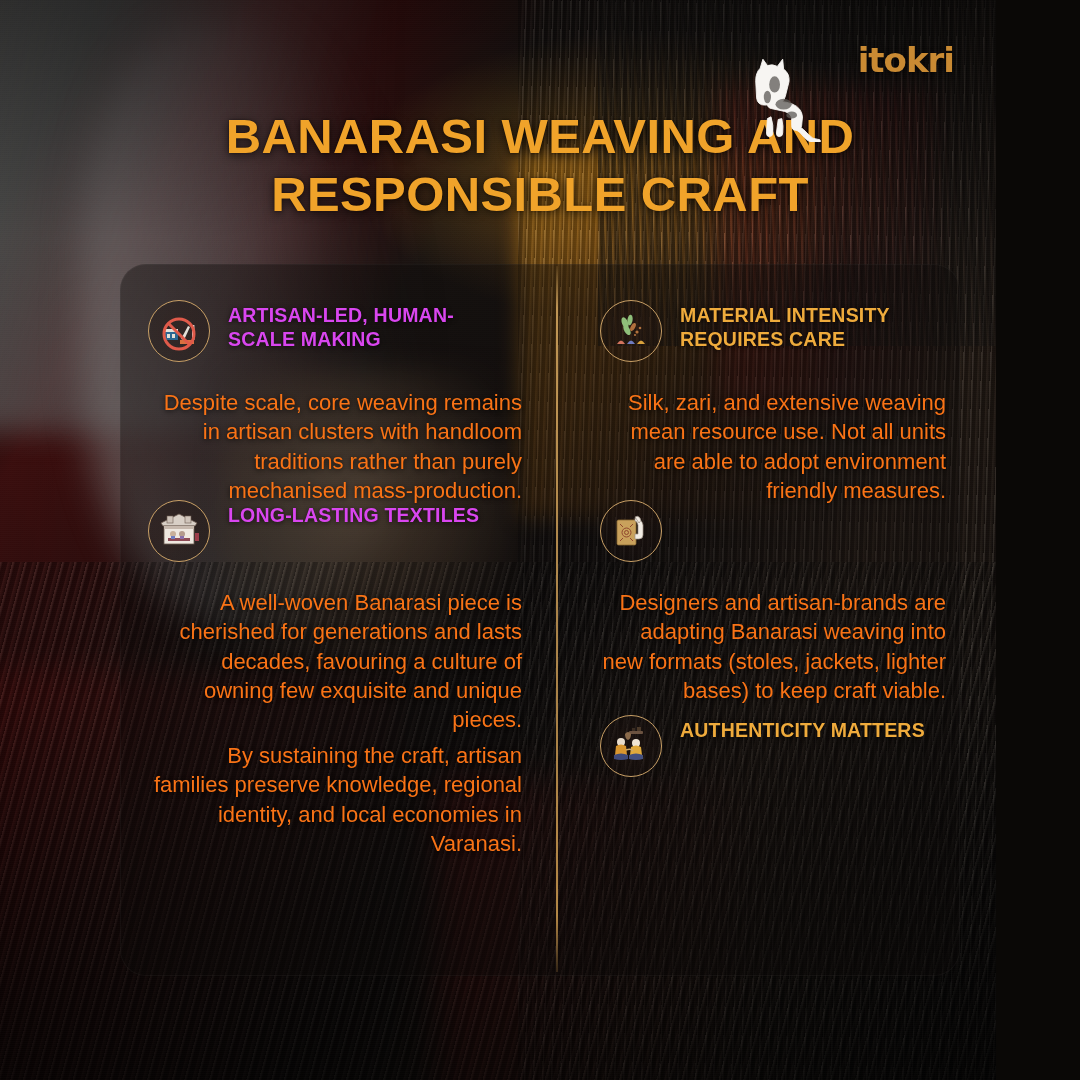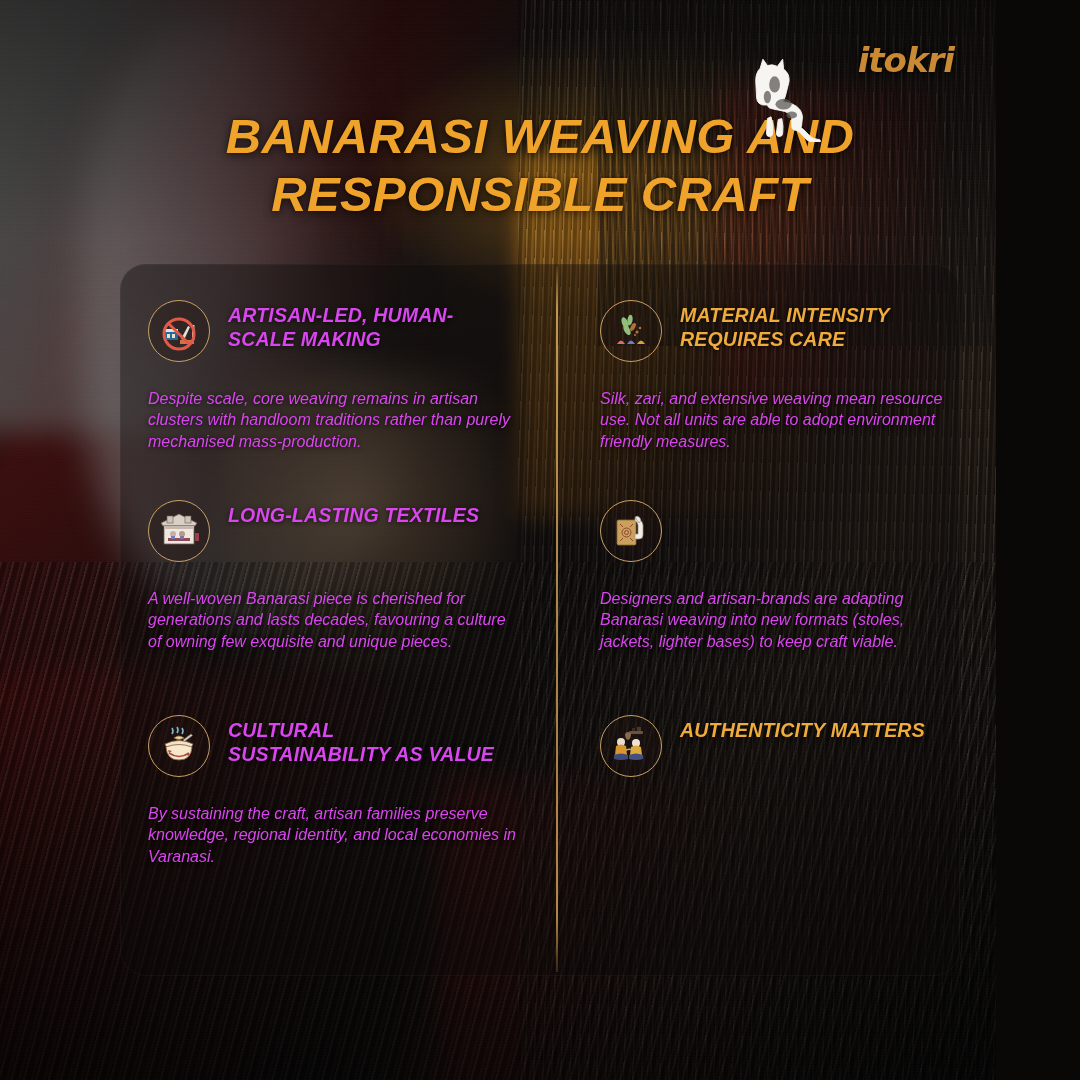--- a/index.html
+++ b/index.html
@@ -7,21 +7,20 @@
     padding: 0;
     background: #0a0806;
   }
   .stage {
     position: relative;
     width: 996px;
     height: 1080px;
     overflow: hidden;
     font-family: "Liberation Sans", sans-serif;
     background: #120c0a;
-    font-style: italic;
   }
 
   
   .bg {
     position: absolute;
     inset: 0;
     overflow: hidden;
   }
   
   .bg-base {
@@ -306,25 +305,26 @@
     font-weight: 700;
     letter-spacing: 0.2px;
     color: #d946ef;
     text-shadow: 0 1px 5px rgba(0,0,0,0.7);
     max-width: 270px;
   }
   .cell.right .item-title { max-width: 250px; color: #EFAB3C; }
 
   .item-body {
     margin: 26px 0 0 0;
-    font-size: 16px;
+    font-size: 22px;
     line-height: 1.33;
-    color: #d946ef;
+    color: #f97316;
     text-shadow: 0 1px 5px rgba(0,0,0,0.8);
     max-width: 392px;
+    text-align: right;
   }
   .cell.right .item-body { max-width: 400px; }
 </style>
 </head>
 <body>
 
 <div class="stage">
 
   <div class="bg">
     <div class="bg-base"></div>
@@ -448,39 +448,20 @@
             </g>
             <path d="M27 10 q7 1 8 7 l0 10 q0 4 -4 4 l-4 0 l0 -5 l3 0 l0 -9 q-1 -4 -3 -4 z" fill="#f2ece4" stroke="#9b8f84" stroke-width="0.7"></path>
             <path d="M27 9 q3 -2 5 1 q2 3 -1 5 z" fill="#f2ece4" stroke="#9b8f84" stroke-width="0.7"></path>
           </svg>
         </div>
       </div>
       <p class="item-body">Designers and artisan-brands are adapting Banarasi weaving into new formats (stoles, jackets, lighter bases) to keep craft viable.</p>
     </div>
 
     <div class="cell left">
-      <div class="item-head">
-        <div class="icon-circle">
-          <svg width="48" height="48" viewBox="0 0 48 48">
-            <g stroke="#7fb6cc" stroke-width="1.6" fill="none">
-              <path d="M17 12 q2 -3 0 -6"></path>
-              <path d="M22 11 q2 -3 0 -6"></path>
-              <path d="M27 12 q2 -3 0 -6"></path>
-            </g>
-            <path d="M10 22 q14 -7 28 0 l-2 4 q-12 -5 -24 0 z" fill="#f2e3c8" stroke="#8a6a4a" stroke-width="0.8"></path>
-            <path d="M19 16 q5 -4 10 0 q-5 3 -10 0 z" fill="#efd99a" stroke="#8a6a4a" stroke-width="0.7"></path>
-            <path d="M28 18 l8 -6 l1.5 1.5 l-8 6 z" fill="#d8cfc6" stroke="#7a6a5a" stroke-width="0.6"></path>
-            <path d="M11 25 q1 13 13 13 q12 0 13 -13 q-13 -5 -26 0 z" fill="#f7e7cb" stroke="#8a6a4a" stroke-width="0.9"></path>
-            <path d="M14 31 q10 7 20 0" stroke="#b34a3a" stroke-width="1.6" fill="none"></path>
-            <path d="M14 31 l-1 -3 l4 1 z" fill="#b34a3a"></path>
-            <path d="M34 31 l1 3 l-4 -1 z" fill="#b34a3a"></path>
-          </svg>
-        </div>
-        <h2 class="item-title">CULTURAL SUSTAINABILITY AS VALUE</h2>
-      </div>
       <p class="item-body">By sustaining the craft, artisan families preserve knowledge, regional identity, and local economies in Varanasi.</p>
     </div>
 
     <div class="cell right">
       <div class="item-head">
         <div class="icon-circle">
           <svg width="48" height="48" viewBox="0 0 48 48">
             <rect x="22" y="9" width="14" height="3" rx="1" fill="#6b5240"></rect>
             <rect x="25" y="6" width="3" height="3" fill="#3a2c22"></rect>
             <rect x="30" y="5" width="4" height="4" fill="#4a3828"></rect>

